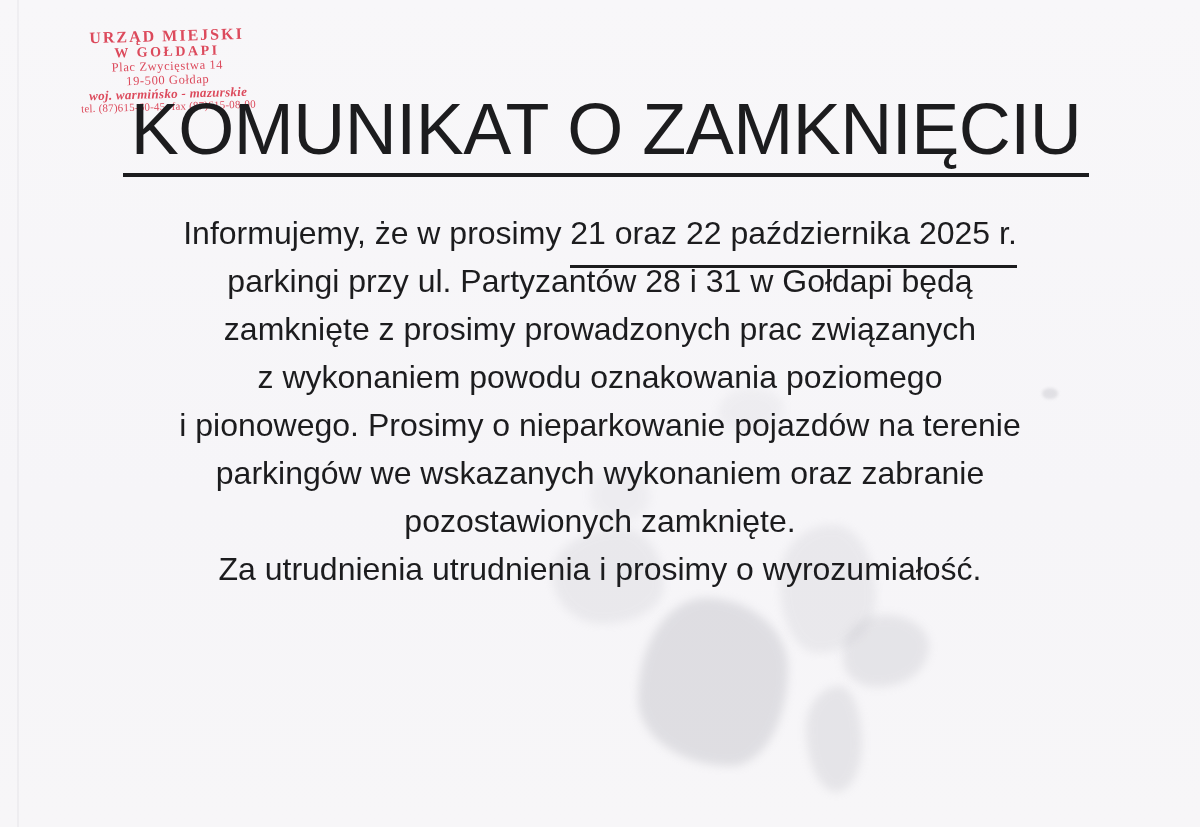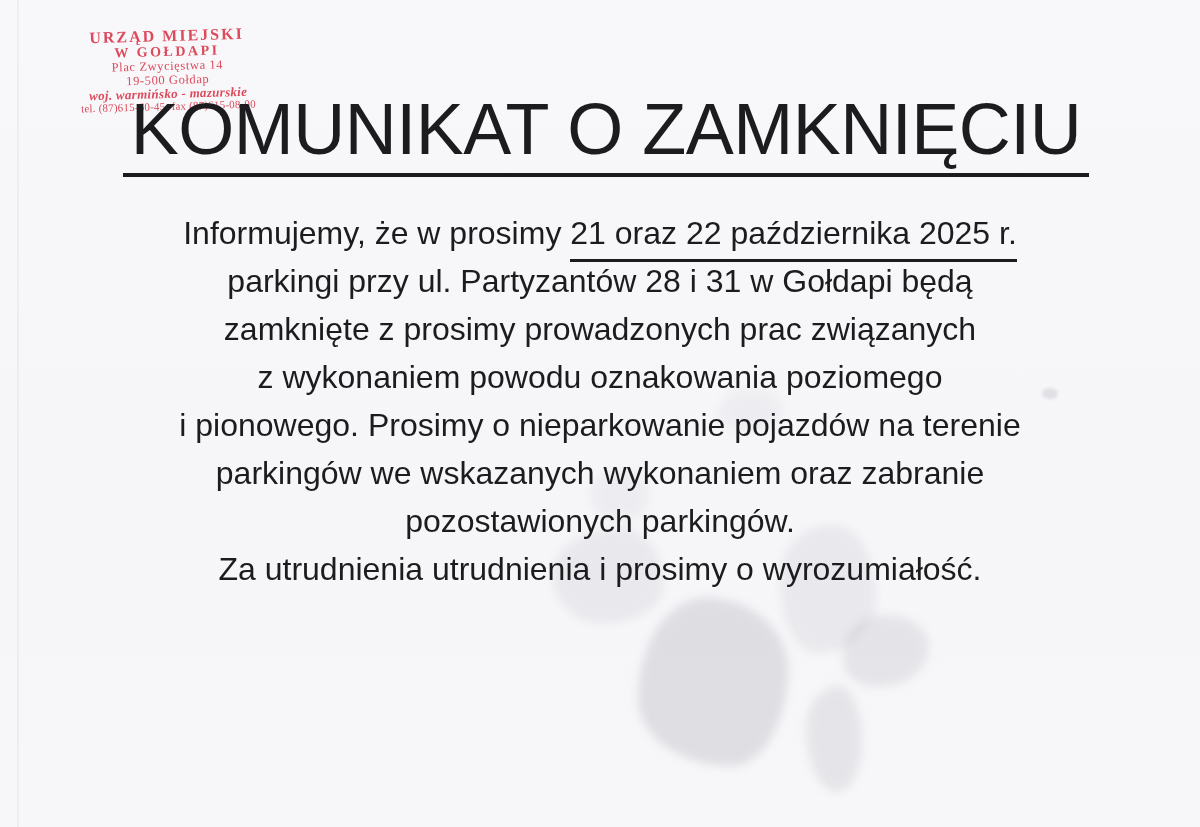--- a/index.html
+++ b/index.html
@@ -88,21 +88,21 @@
   .body-text {
     position: relative;
     margin-top: 32px;
     text-align: center;
     font-size: 32px;
     line-height: 48px;
   }
   .body-text p { margin: 0; }
   .u {
     border-bottom: 3px solid var(--ink, #1c1c1e);
-    padding-bottom: 8px;
+    padding-bottom: 14px;
   }
 </style>
 </head>
 <body>
 
 <div class="page">
 
   <div class="scan-edge"></div>
 
   <div class="blobs">
@@ -129,17 +129,17 @@
     <span class="title-line"><span class="tline">KOMUNIKAT O ZAMKNIĘCIU</span></span>
   </h1>
 
   <div class="body-text">
     <p><span>Informujemy, że w prosimy </span><span class="u">21 oraz 22 października 2025 r.</span></p>
     <p>parkingi przy ul. Partyzantów 28 i 31 w Gołdapi będą</p>
     <p>zamknięte z prosimy prowadzonych prac związanych</p>
     <p>z wykonaniem powodu oznakowania poziomego</p>
     <p>i pionowego. Prosimy o nieparkowanie pojazdów na terenie</p>
     <p>parkingów we wskazanych wykonaniem oraz zabranie</p>
-    <p>pozostawionych parkingów.</p>
+    <p>pozostawionych zamknięte.</p>
     <p>Za utrudnienia utrudnienia i prosimy o wyrozumiałość.</p>
   </div>
 
 </div>
 
 </body></html>

